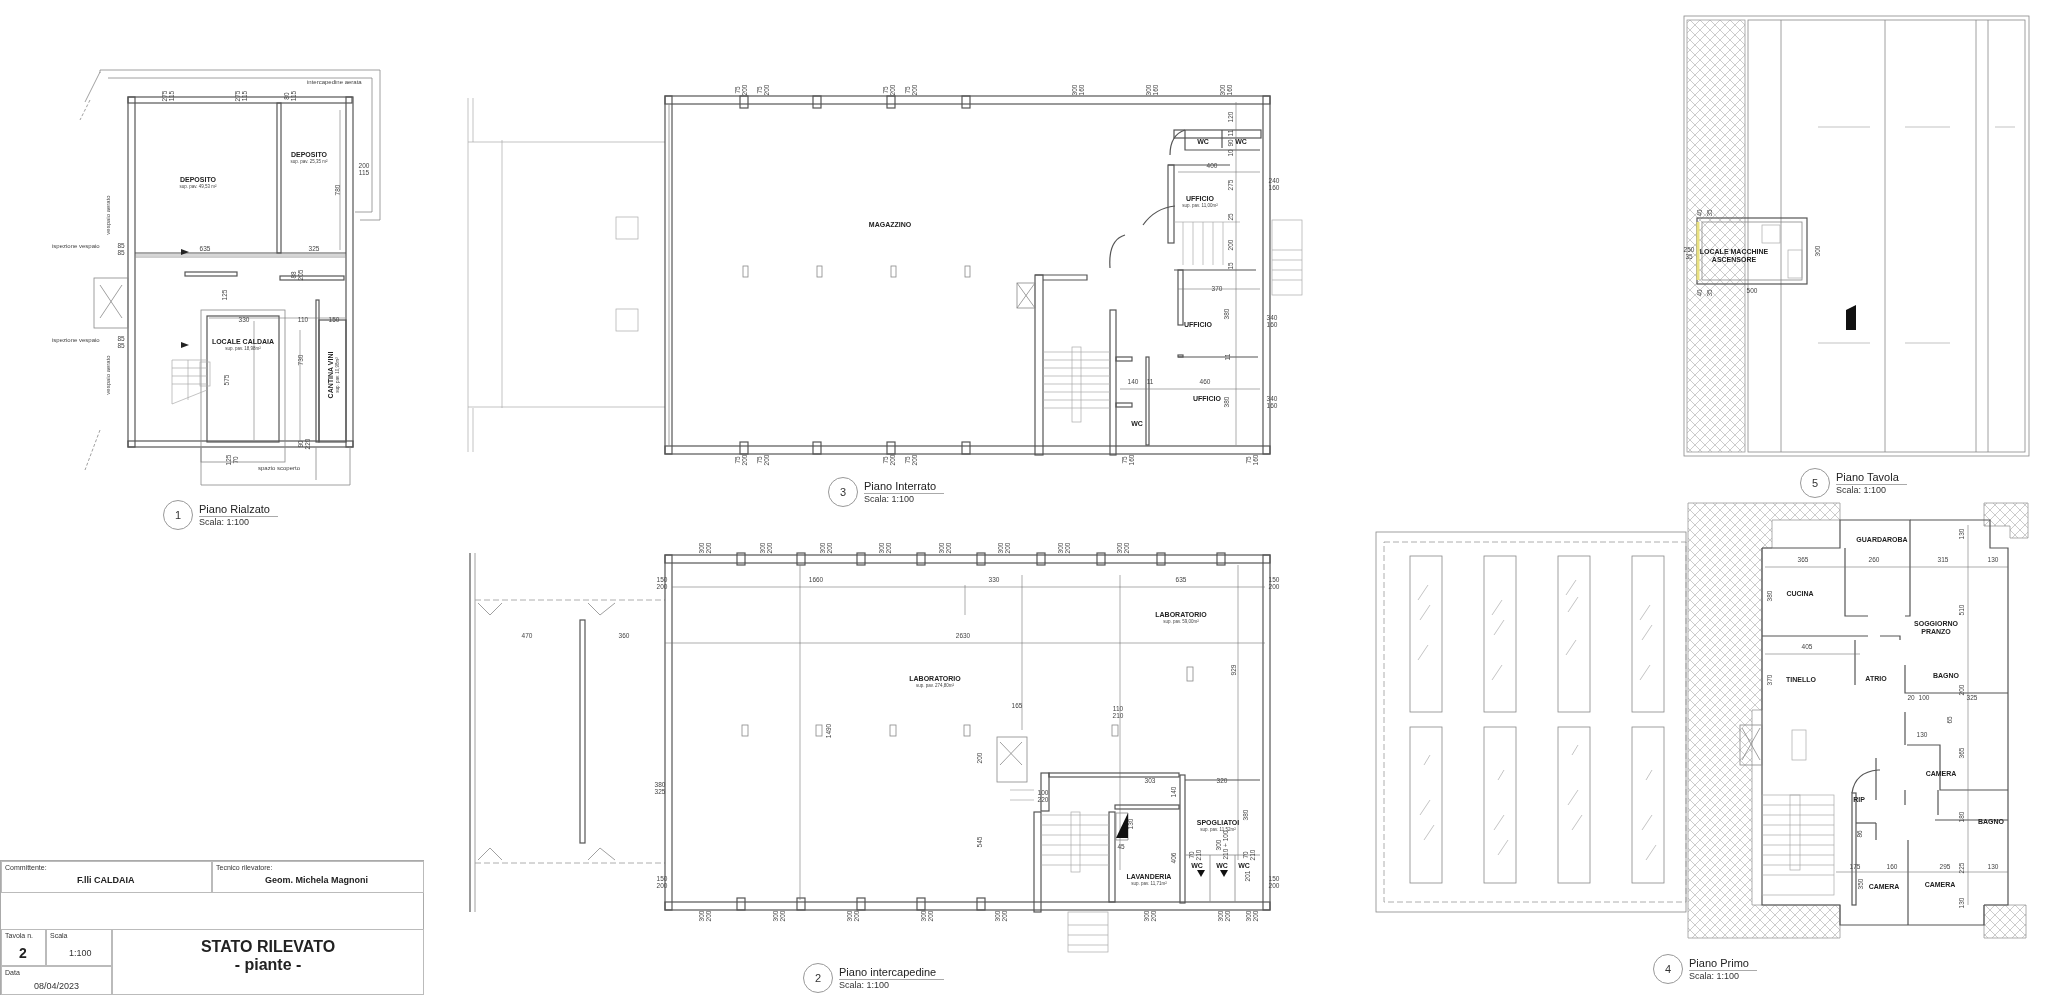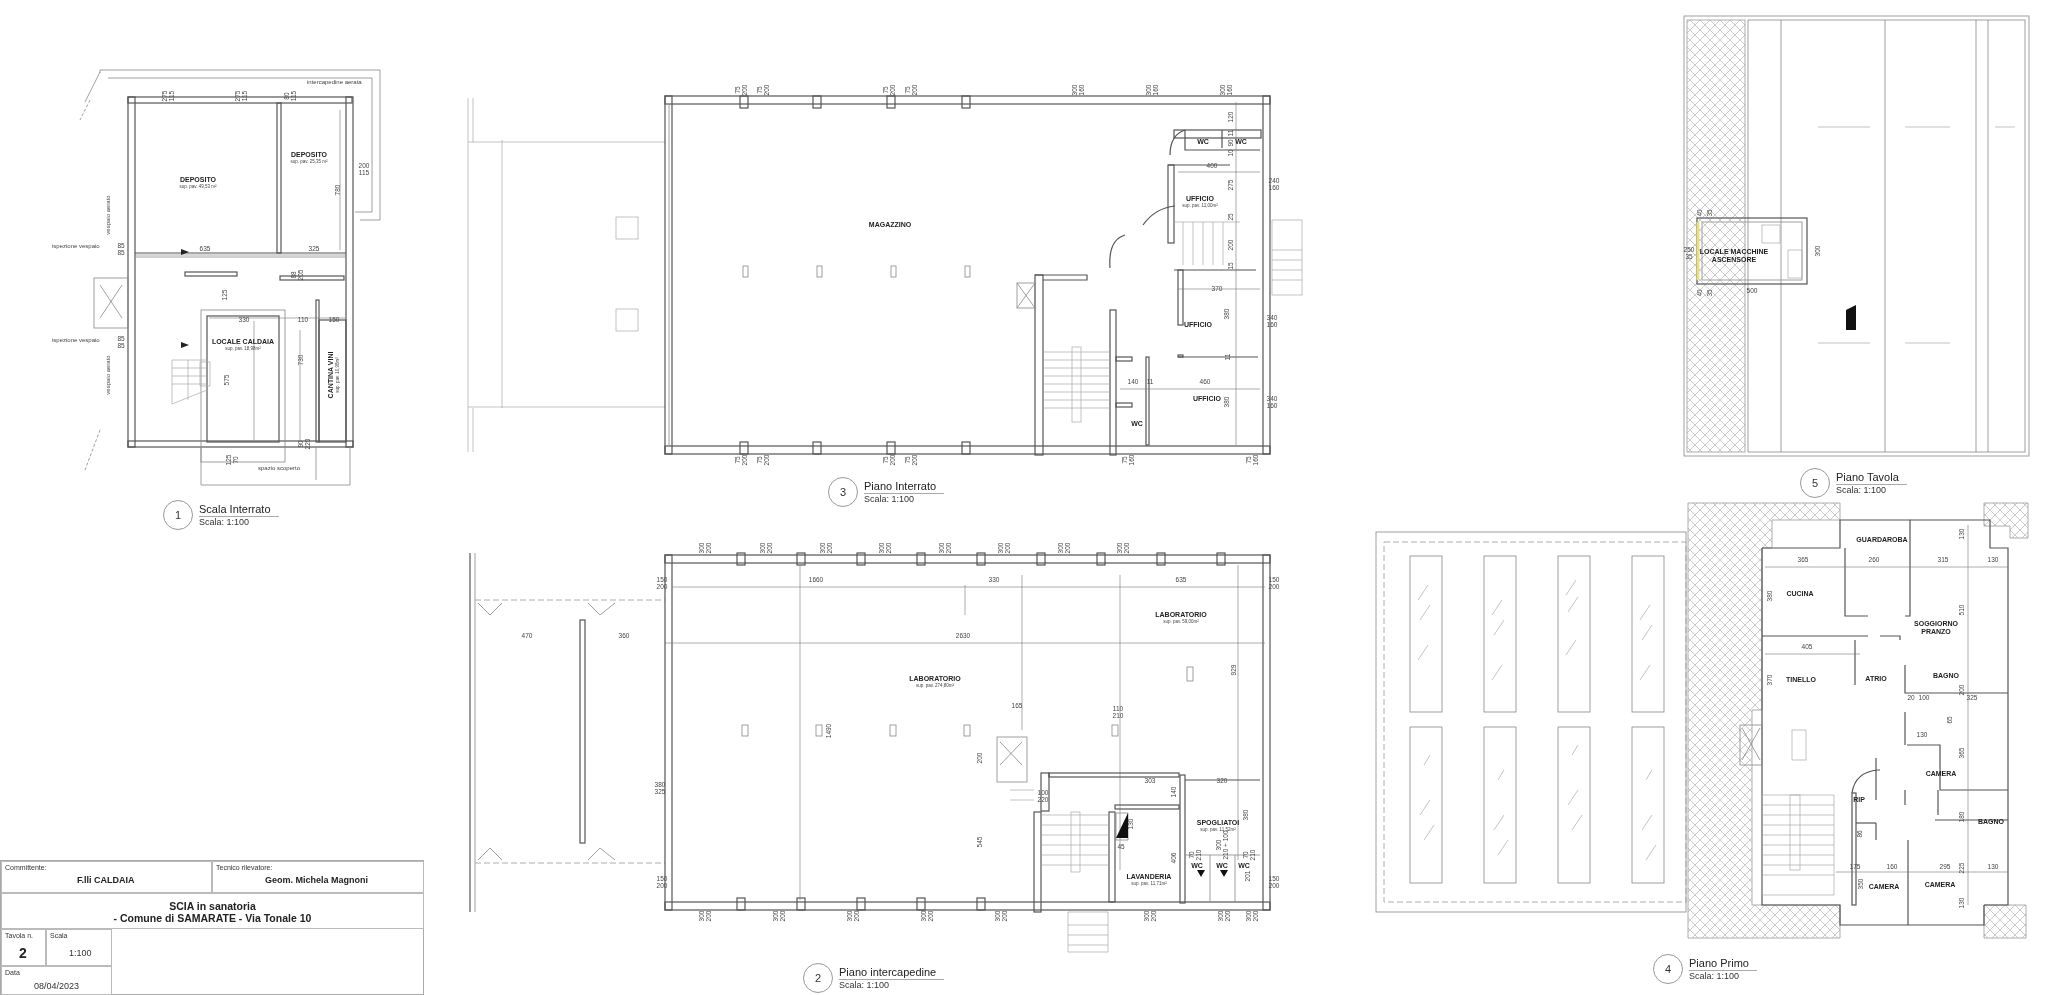--- a/index.html
+++ b/index.html
@@ -611,21 +611,21 @@
 <div class="dt" style="left:1892px;top:867px;">160</div>
 <div class="dt" style="left:1945px;top:867px;">295</div>
 <div class="dv" style="left:1962px;top:868px;">225</div>
 <div class="dt" style="left:1993px;top:867px;">130</div>
 <div class="dv" style="left:1861px;top:884px;">350</div>
 <div class="dv" style="left:1962px;top:903px;">130</div>
 
 <div class="plan-label" style="left:163px;top:500px;">
   <div class="circ">1</div>
   <div class="txt">
-      <div class="ttl">Scala Interrato</div>
+      <div class="ttl">Piano Rialzato</div>
       <div class="scl">Scala: 1:100</div>
     </div>
 </div>
 <div class="plan-label" style="left:828px;top:477px;">
   <div class="circ">3</div>
   <div class="txt">
       <div class="ttl">Piano Interrato</div>
       <div class="scl">Scala: 1:100</div>
     </div>
 </div>
@@ -653,29 +653,29 @@
 
 <div class="tb">
   <div class="cell" style="left:0;top:0;width:211px;height:32px;">
     <span class="lbl">Committente:</span>
     <span class="val" style="left:75px;top:13px;">F.lli CALDAIA</span>
   </div>
   <div class="cell" style="left:211px;top:0;width:212px;height:32px;">
     <span class="lbl">Tecnico rilevatore:</span>
     <span class="val" style="left:52px;top:13px;">Geom. Michela Magnoni</span>
   </div>
-  <div class="cell" style="left:0;top:32px;width:423px;height:36px;text-align:center;">
-    <div style="font-weight:bold;font-size:10.5px;margin-top:6px;">SCIA in sanatoria</div>
-    <div style="font-weight:bold;font-size:10.5px;">- Comune di SAMARATE - Via Tonale 10</div>
-  </div>
   <div class="cell" style="left:0;top:68px;width:45px;height:37px;">
     <span class="lbl">Tavola n.</span>
     <span class="val" style="left:17px;top:15px;font-size:14px;">2</span>
   </div>
   <div class="cell" style="left:45px;top:68px;width:66px;height:37px;">
     <span class="lbl">Scala</span>
     <span style="position:absolute;left:22px;top:18px;font-size:9px;color:#333;">1:100</span>
   </div>
   <div class="cell" style="left:0;top:105px;width:111px;height:29px;">
     <span class="lbl">Data</span>
     <span style="position:absolute;left:32px;top:14px;font-size:9px;color:#333;">08/04/2023</span>
   </div>
+  <div class="cell" style="left:111px;top:68px;width:312px;height:66px;text-align:center;">
+    <div style="font-weight:bold;font-size:16px;margin-top:8px;">STATO RILEVATO</div>
+    <div style="font-weight:bold;font-size:16px;">- piante -</div>
+  </div>
 </div>
 
 </body></html>

